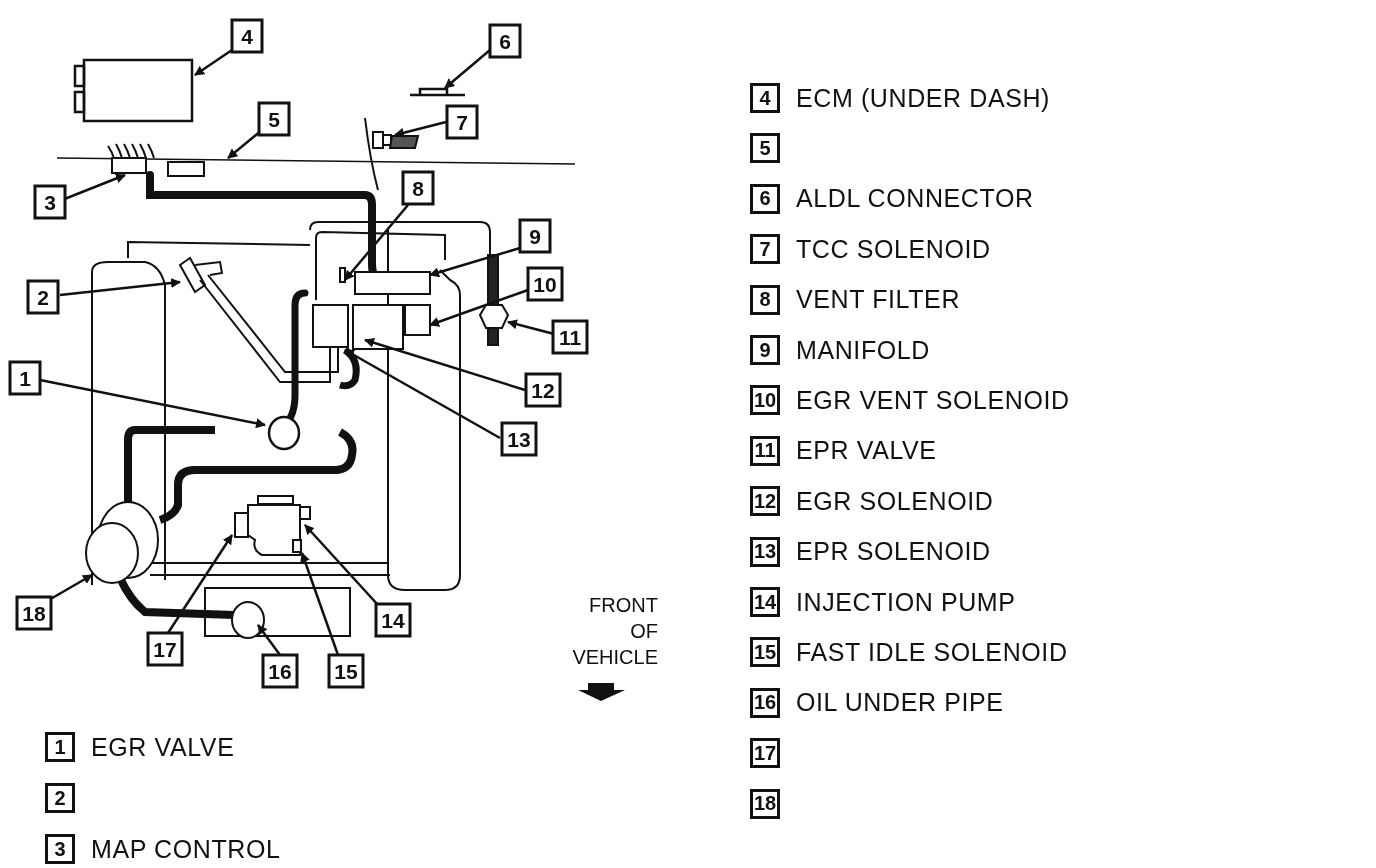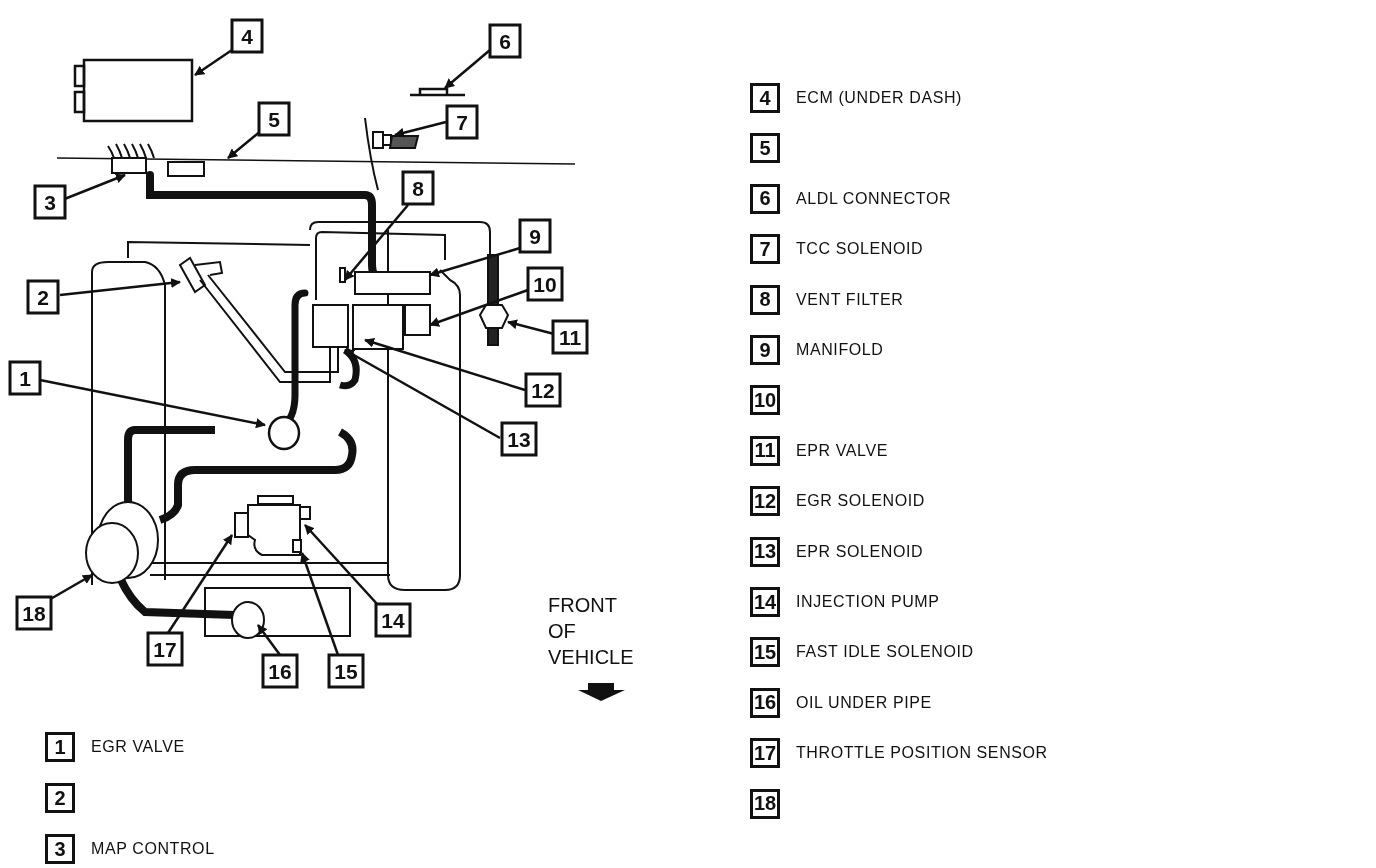--- a/index.html
+++ b/index.html
@@ -5,22 +5,22 @@
   html, body { margin: 0; padding: 0; background: #ffffff; }
   body { width: 1376px; height: 868px; position: relative; overflow: hidden;
          font-family: "Liberation Sans", sans-serif; color: #111; }
   #diagram { position: absolute; left: 0; top: 0; }
   .callout rect { fill: #fff; stroke: #111; stroke-width: 3; }
   .callout text { font-family: "Liberation Sans", sans-serif; font-weight: bold; font-size: 21px; fill: #111; }
   .legend-item { position: absolute; display: flex; align-items: center; height: 34px; }
   .legend-box { width: 30px; height: 30px; border: 3px solid #111; box-sizing: border-box;
                 display: flex; align-items: center; justify-content: center;
                 font-size: 20px; font-weight: bold; margin-right: 16px; }
-  .legend-label { font-size: 16px; letter-spacing: 0.6px; }
-  .front-label { position: absolute; left: 548px; top: 592px; width: 110px; text-align: left;
+  .legend-label { font-size: 25px; letter-spacing: 0.6px; }
+  .front-label { position: absolute; left: 548px; top: 592px; width: 110px; text-align: right;
                  font-size: 20px; line-height: 26px; }
 </style>
 </head>
 <body>
 
 <svg id="diagram" width="1376" height="868" viewBox="0 0 1376 868">
   <defs>
     <marker id="arr" markerWidth="10" markerHeight="10" refX="9" refY="5" orient="auto" markerUnits="userSpaceOnUse">
       <path d="M0,0 L10,5 L0,10 z" fill="#111"></path>
     </marker>
@@ -244,20 +244,21 @@
     <div class="legend-item" style="left: 750px; top: 282.6px;">
       <div class="legend-box">8</div>
       <div class="legend-label">VENT FILTER</div>
     </div>
     <div class="legend-item" style="left: 750px; top: 333px;">
       <div class="legend-box">9</div>
       <div class="legend-label">MANIFOLD</div>
     </div>
     <div class="legend-item" style="left: 750px; top: 383.4px;">
       <div class="legend-box">10</div>
+      <div class="legend-label">EGR VENT SOLENOID</div>
     </div>
     <div class="legend-item" style="left: 750px; top: 433.8px;">
       <div class="legend-box">11</div>
       <div class="legend-label">EPR VALVE</div>
     </div>
     <div class="legend-item" style="left: 750px; top: 484.2px;">
       <div class="legend-box">12</div>
       <div class="legend-label">EGR SOLENOID</div>
     </div>
     <div class="legend-item" style="left: 750px; top: 534.6px;">
@@ -271,18 +272,17 @@
     <div class="legend-item" style="left: 750px; top: 635.4px;">
       <div class="legend-box">15</div>
       <div class="legend-label">FAST IDLE SOLENOID</div>
     </div>
     <div class="legend-item" style="left: 750px; top: 685.8px;">
       <div class="legend-box">16</div>
       <div class="legend-label">OIL UNDER PIPE</div>
     </div>
     <div class="legend-item" style="left: 750px; top: 736.2px;">
       <div class="legend-box">17</div>
-      <div class="legend-label">THROTTLE POSITION SENSOR</div>
     </div>
     <div class="legend-item" style="left: 750px; top: 786.6px;">
       <div class="legend-box">18</div>
     </div>
   </div>
 
 </body></html>

